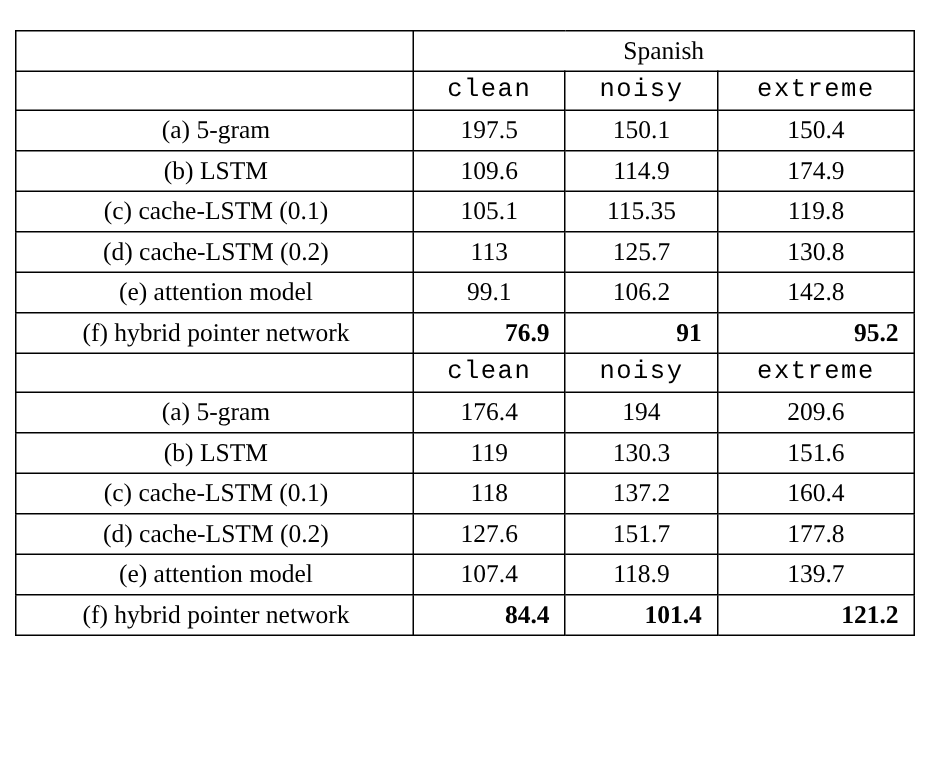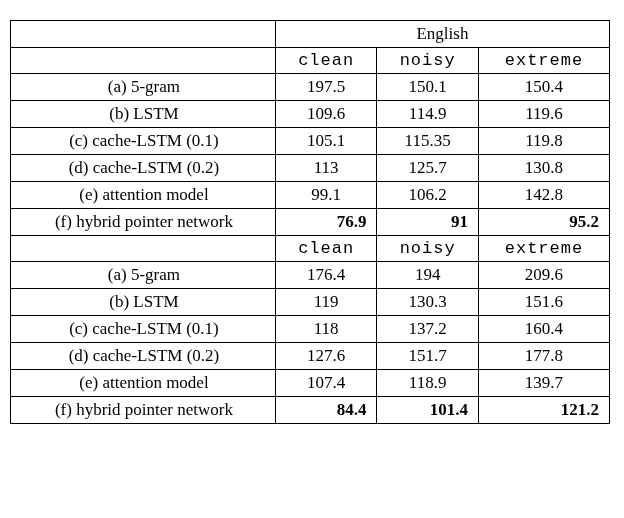--- a/index.html
+++ b/index.html
@@ -35,39 +35,39 @@
     }
   </style>
 </head>
 <body>
 
 <table>
 
   <tbody>
       <tr>
     <td></td>
-    <td colspan="3">English</td>
+    <td colspan="3">Spanish</td>
   </tr>
   <tr>
     <td></td>
     <td class="header-col">clean</td>
     <td class="header-col">noisy</td>
     <td class="header-col">extreme</td>
   </tr>
   <tr>
     <td class="label">(a) 5-gram</td>
     <td>197.5</td>
     <td>150.1</td>
     <td>150.4</td>
   </tr>
   <tr>
     <td class="label">(b) LSTM</td>
     <td>109.6</td>
     <td>114.9</td>
-    <td>119.6</td>
+    <td>174.9</td>
   </tr>
   <tr>
     <td class="label">(c) cache-LSTM (0.1)</td>
     <td>105.1</td>
     <td>115.35</td>
     <td>119.8</td>
   </tr>
   <tr>
     <td class="label">(d) cache-LSTM (0.2)</td>
     <td>113</td>

